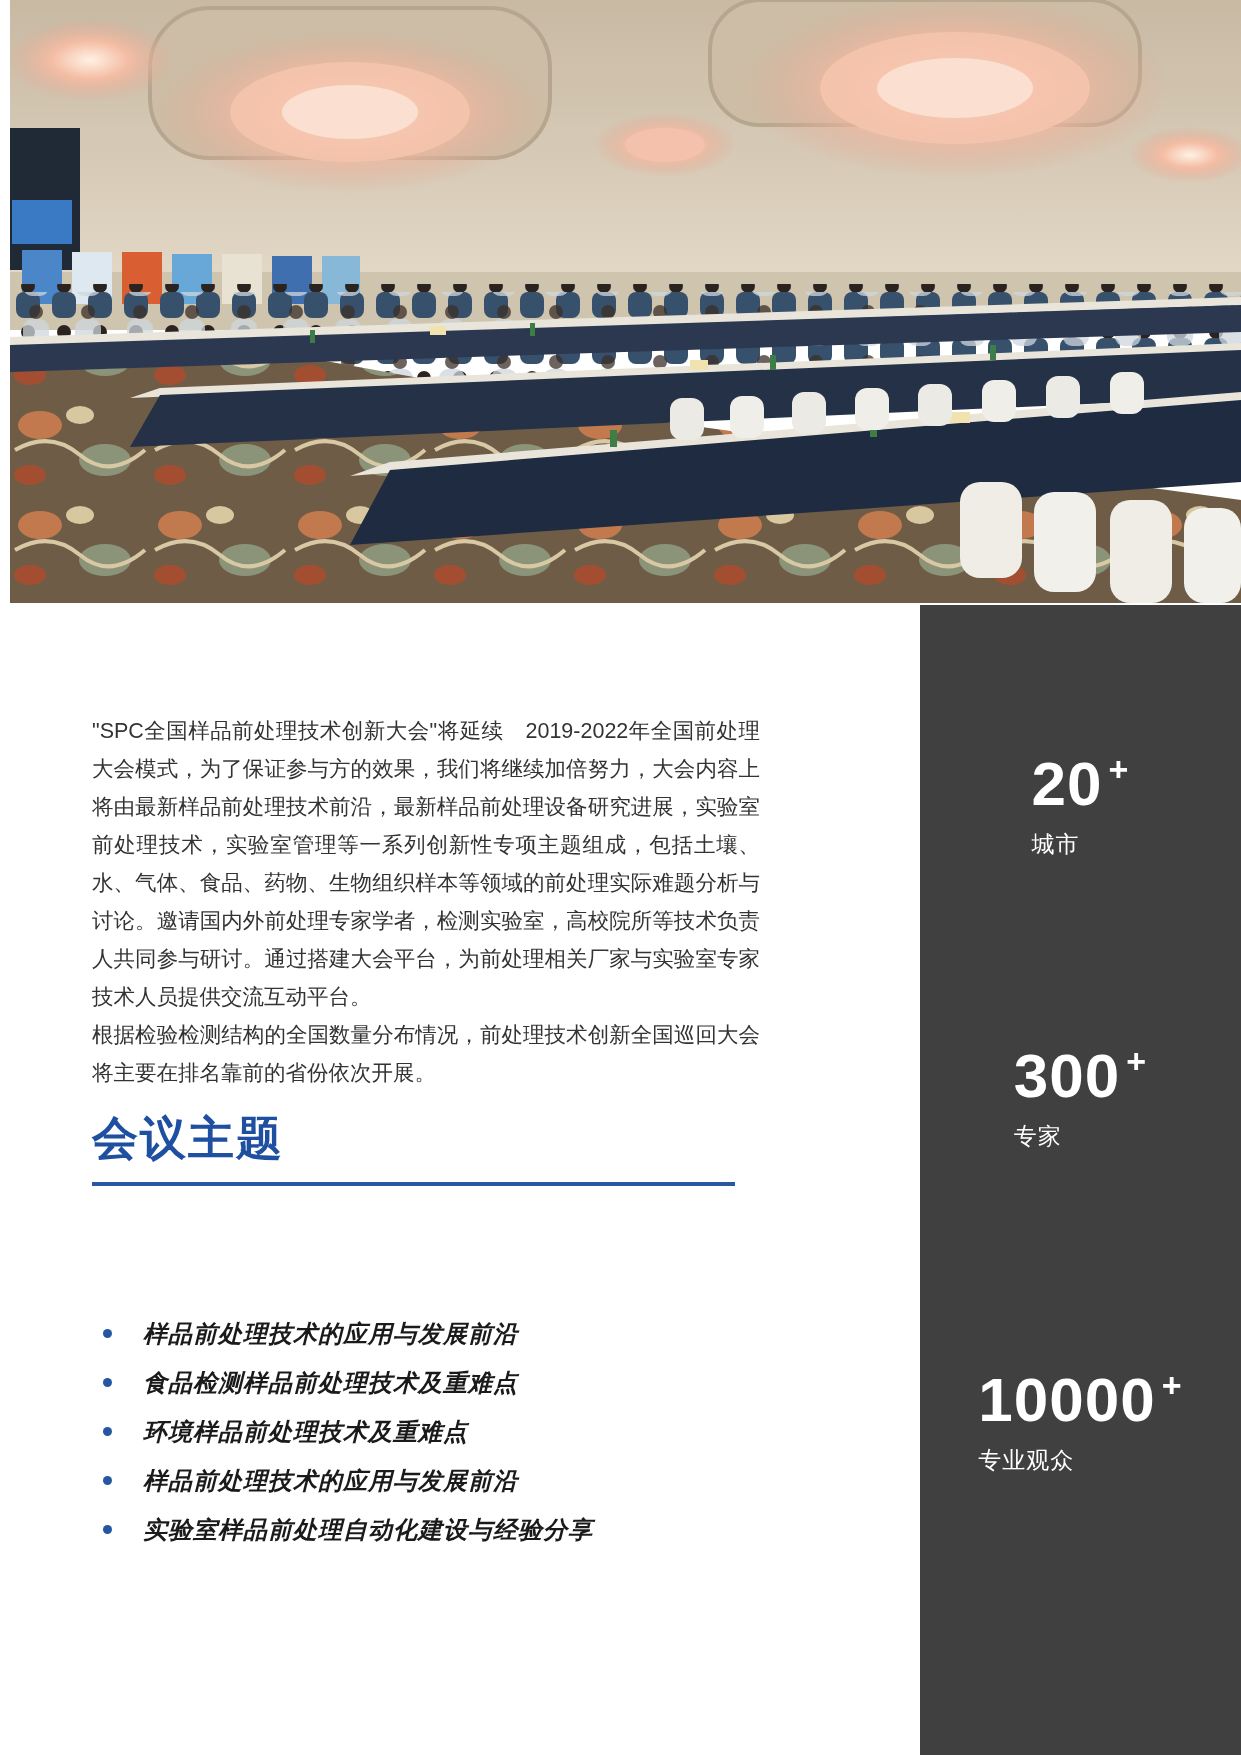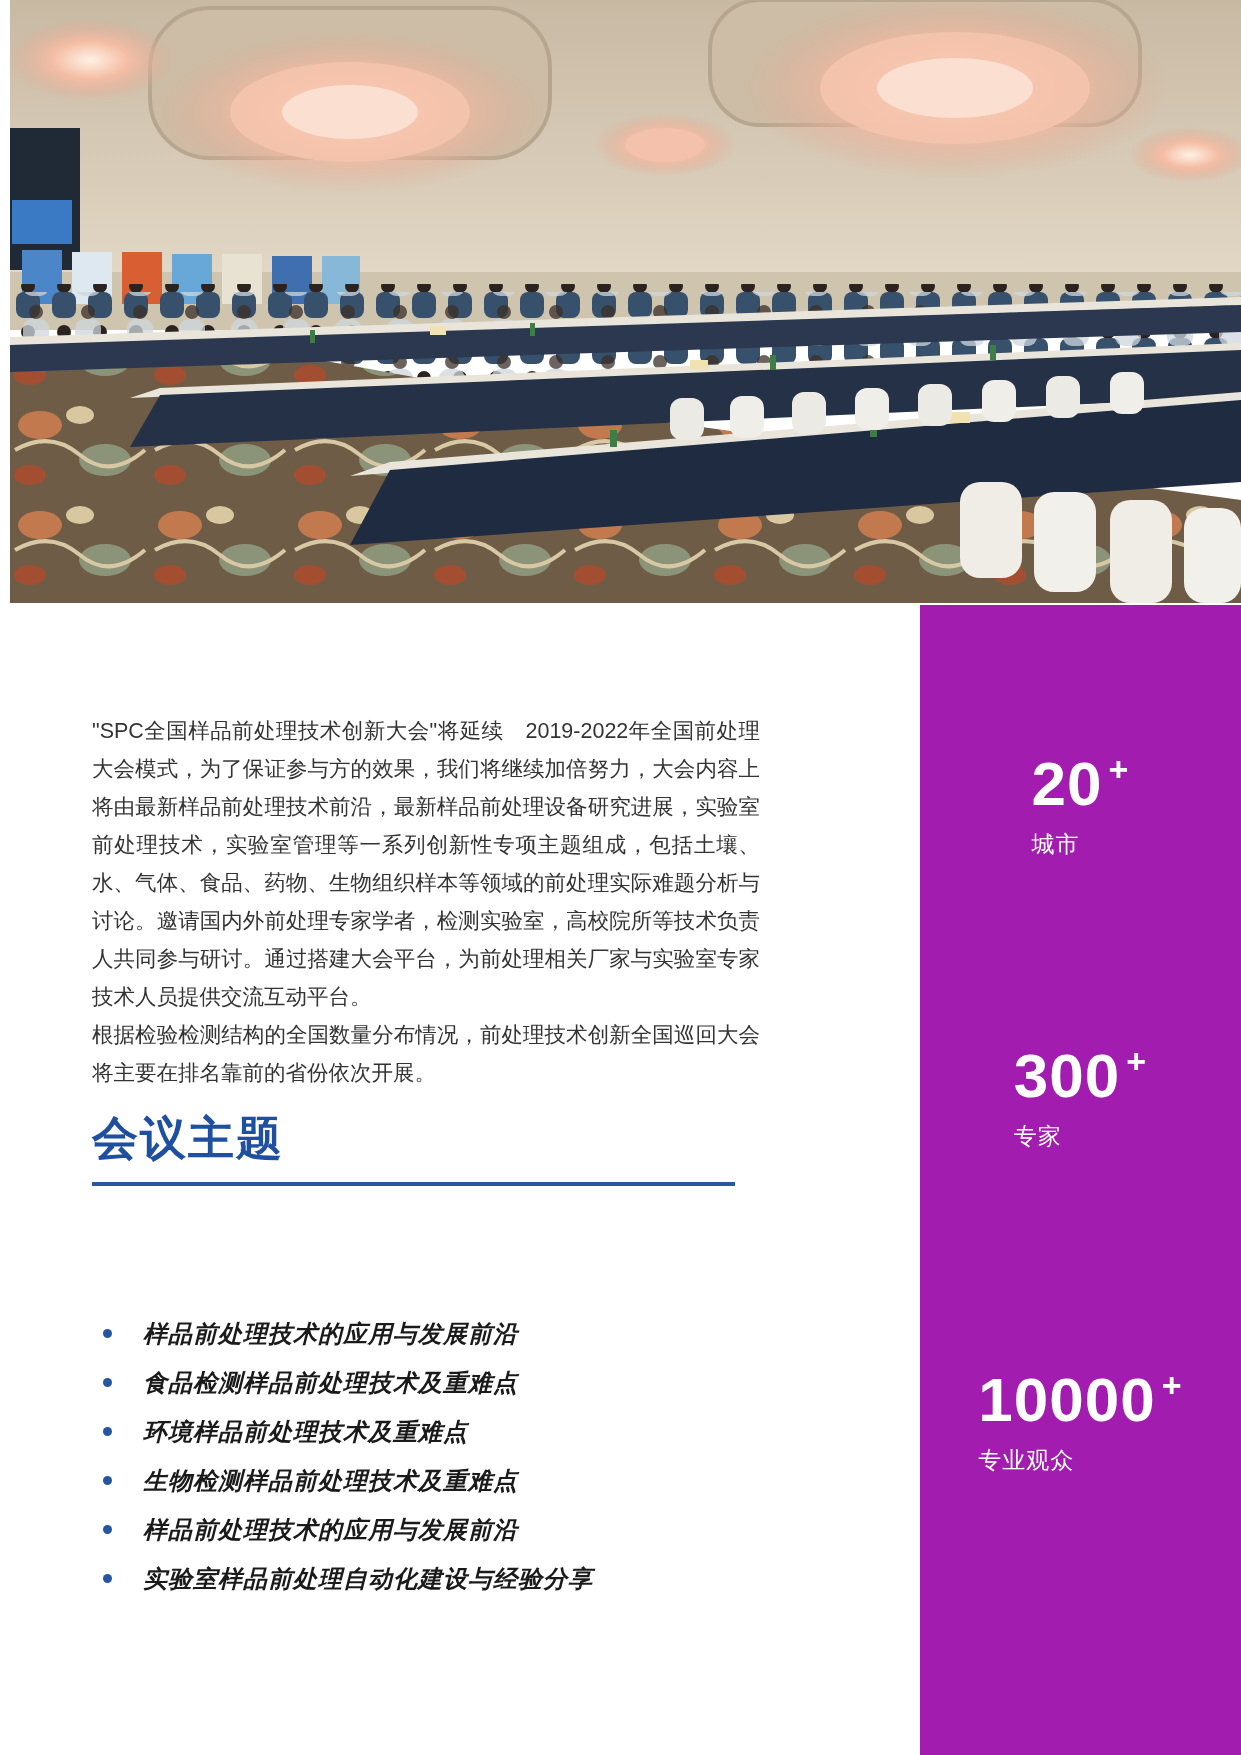--- a/index.html
+++ b/index.html
@@ -4,21 +4,21 @@
 <style>
   html,body{margin:0;padding:0;background:#ffffff;}
   .page{position:relative;width:1241px;height:1755px;background:#ffffff;overflow:hidden;
         font-family:"Liberation Sans","DejaVu Sans",sans-serif;}
 
   
   .photo-wrap{position:absolute;left:10px;top:0;width:1231px;height:603px;overflow:hidden;}
   .photo-wrap svg{display:block;width:100%;height:100%;}
 
   
-  .panel{position:absolute;left:920px;top:605px;width:321px;height:1150px;background:#a21caf;}
+  .panel{position:absolute;left:920px;top:605px;width:321px;height:1150px;background:#404040;}
   .stat{position:absolute;left:0;right:0;color:#ffffff;}
   .stat-inner{width:fit-content;margin:0 auto;text-align:left;}
   .stat-num{font-size:62px;font-weight:bold;line-height:1;letter-spacing:1px;white-space:nowrap;}
   .stat-plus{font-size:34px;font-weight:bold;position:relative;top:-24px;margin-left:6px;}
   .stat-label{font-size:23px;font-weight:400;margin-top:14px;letter-spacing:1px;}
   .stat-1{top:148px;} .stat-2{top:440px;} .stat-3{top:764px;}
 
   
   .intro{position:absolute;left:92px;top:712px;width:668px;color:#333333;}
   .intro p{margin:0;font-size:21.5px;line-height:38px;text-align:justify;letter-spacing:0;}
@@ -162,18 +162,17 @@
 
   <div class="section-head">
     <h1 class="section-title">会议主题</h1>
     <div class="section-divider"></div>
   </div>
 
   <ul class="topics">
     <li><span class="dot"></span><span>样品前处理技术的应用与发展前沿</span></li>
     <li><span class="dot"></span><span>食品检测样品前处理技术及重难点</span></li>
     <li><span class="dot"></span><span>环境样品前处理技术及重难点</span></li>
-    <li><span class="dot"></span><span>生物检测样品前处理技术及重难点</span></li>
     <li><span class="dot"></span><span>样品前处理技术的应用与发展前沿</span></li>
     <li><span class="dot"></span><span>实验室样品前处理自动化建设与经验分享</span></li>
   </ul>
 
 </div>
 
 </body></html>

